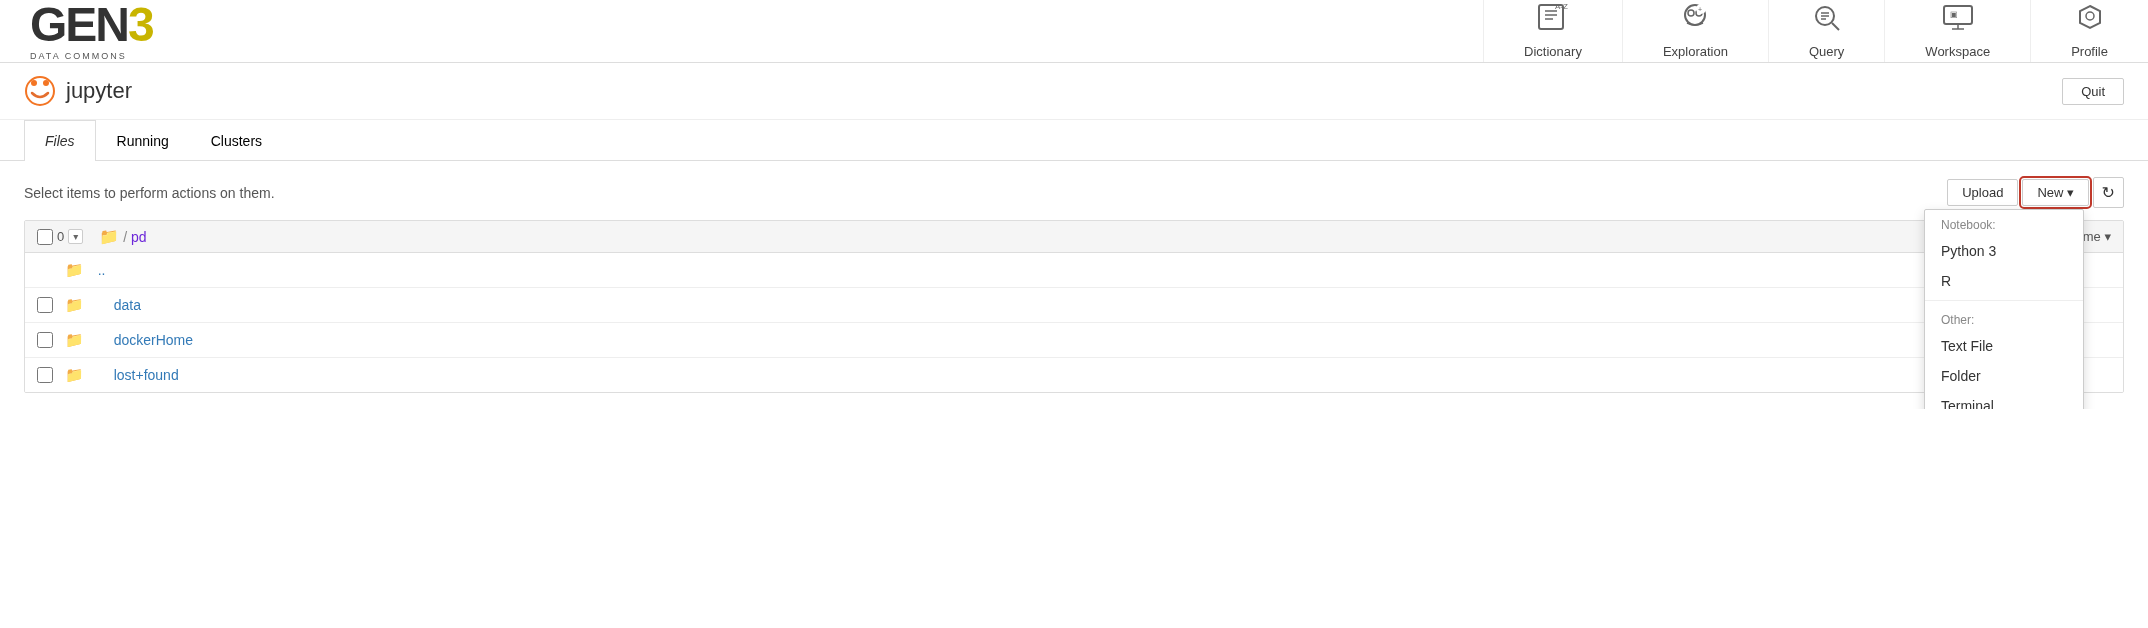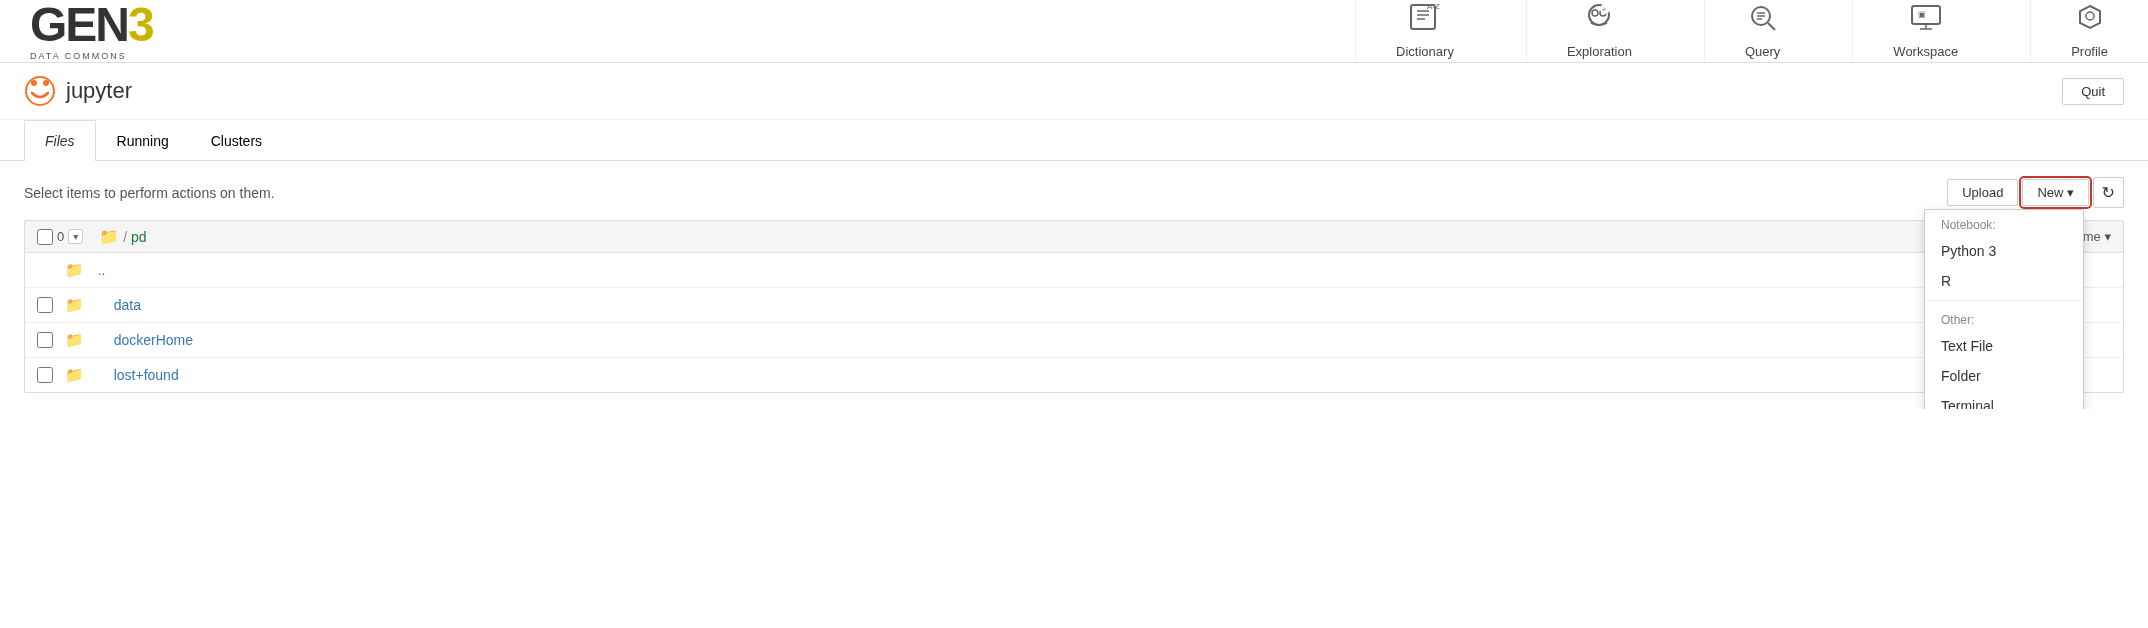--- a/index.html
+++ b/index.html
@@ -48,21 +48,20 @@
       display: flex;
       flex-direction: column;
       align-items: center;
       justify-content: center;
       padding: 0 40px;
       cursor: pointer;
       border-left: 1px solid #eee;
       color: #555;
       text-decoration: none;
       gap: 6px;
-      margin-left: 32px;
     }
     .nav-icon {
       font-size: 26px;
       color: #666;
     }
     .nav-label {
       font-size: 13px;
       color: #444;
       text-align: center;
     }
@@ -204,21 +203,21 @@
       align-items: center;
       gap: 4px;
       margin-left: 8px;
     }
     .folder-icon-blue {
       color: #5b8dc9;
       font-size: 16px;
     }
     .path-sep { color: #888; }
     .path-link {
-      color: #15803d;
+      color: #6d28d9;
       cursor: pointer;
       font-size: 14px;
       font-weight: 500;
     }
     .name-col {
       margin-left: auto;
       display: flex;
       align-items: center;
       gap: 4px;
       font-size: 13px;

